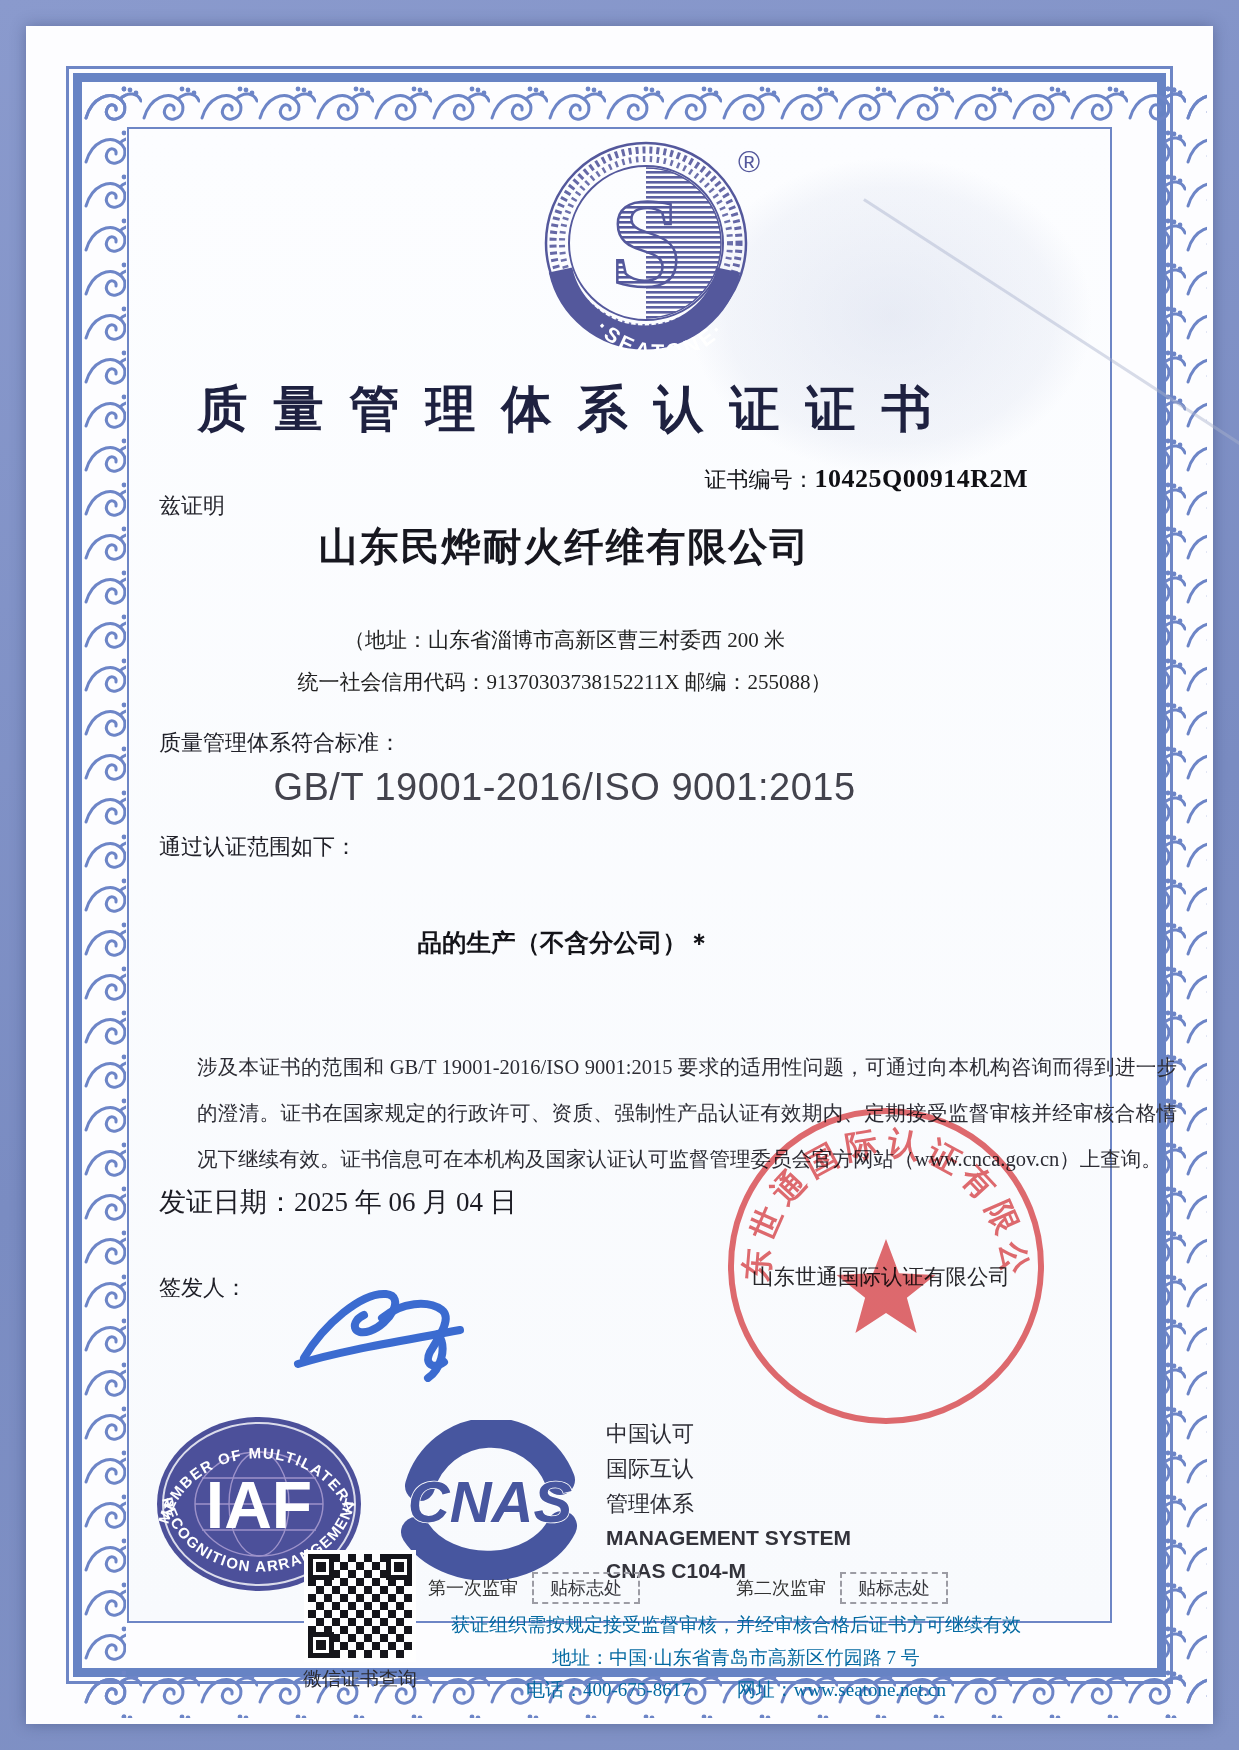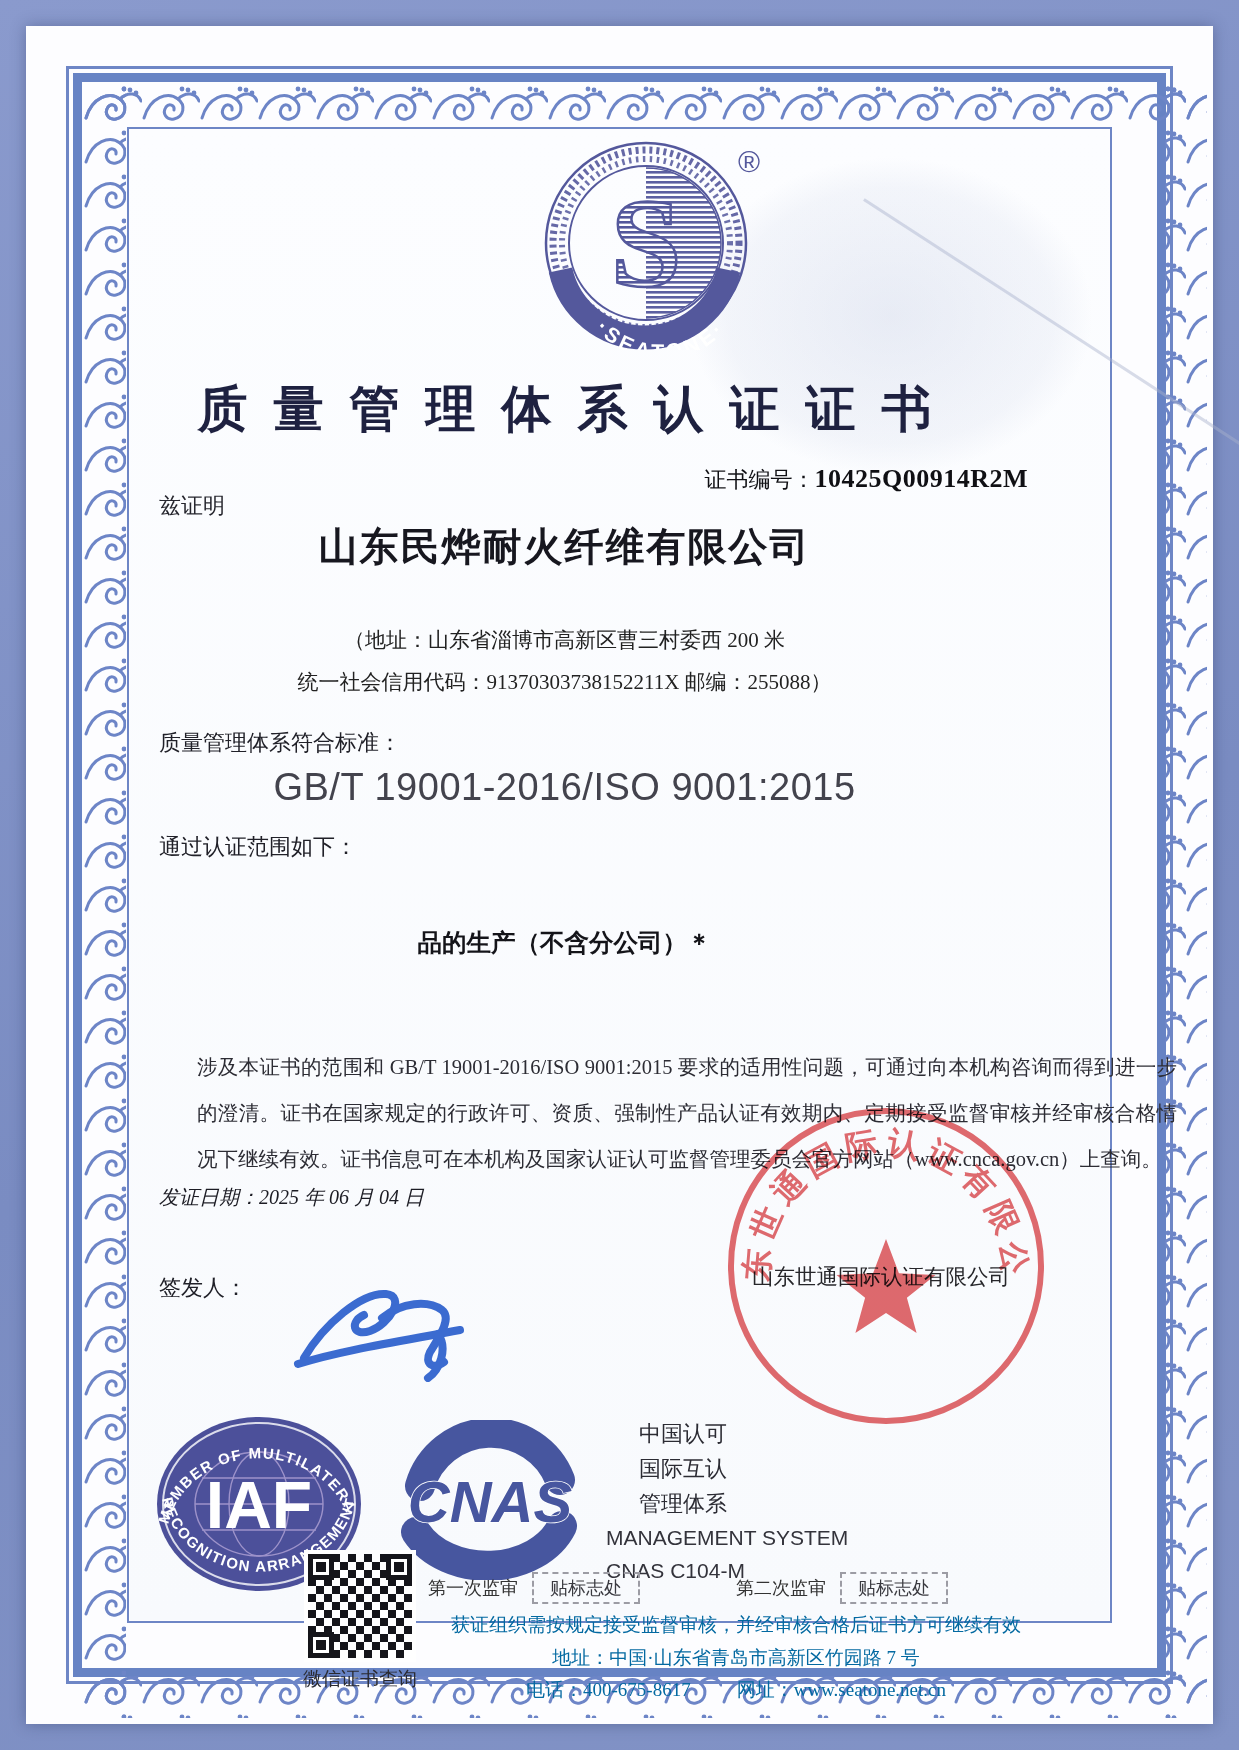--- a/index.html
+++ b/index.html
@@ -19,30 +19,30 @@
   .certno{position:absolute;top:438px;left:0;width:1002px;text-align:right;font-size:22px;color:#101014;}
   .certno b{font-size:26px;letter-spacing:.5px;}
   .hereby{position:absolute;left:133px;top:465px;font-size:22px;color:#26262e;}
   .company{top:494px;font-size:39px;font-weight:700;color:#17171f;letter-spacing:2px;}
   .addr{top:600px;font-size:21px;color:#222;}
   .credit{top:642px;font-size:21px;color:#222;}
   .lbl{position:absolute;left:133px;font-size:22px;color:#202028;}
   .gbt{top:740px;font-family:"Liberation Sans",sans-serif;font-size:38px;color:#43434d;letter-spacing:.5px;}
   .scope{font-weight:700;font-size:24.5px;color:#141419;}
   .legal{position:absolute;left:131px;width:980px;top:1018px;font-size:20.5px;line-height:46px;text-align:justify;color:#2c2c34;margin-left:40px;}
-  .daterow{position:absolute;top:1158px;font-size:20px;color:#1c1c24;font-style:italic;}
+  .daterow{position:absolute;top:1158px;font-size:27px;color:#1c1c24;}
   .signer{position:absolute;left:133px;top:1247px;font-size:22px;color:#202028;}
   .issuer{position:absolute;left:726px;top:1236px;font-size:21.5px;color:#26262a;}
   .sealwrap{position:absolute;left:696px;top:1076px;width:328px;height:328px;opacity:.82;mix-blend-mode:multiply;}
   .sig{position:absolute;left:264px;top:1248px;width:206px;height:108px;}
   .iaf{position:absolute;left:126px;top:1388px;width:214px;height:180px;}
   .cnas{position:absolute;left:364px;top:1394px;width:200px;height:160px;}
   .cnasblock{position:absolute;left:580px;top:1390px;color:#2b2b33;}
-  .cnasblock .zh{font-size:22px;line-height:35px;margin-left:33px;}
-  .cnasblock .en{font-family:"Liberation Sans",sans-serif;font-weight:400;font-size:21px;line-height:33px;color:#33333b;}
+  .cnasblock .zh{font-size:22px;line-height:35px;}
+  .cnasblock .en{font-family:"Liberation Sans",sans-serif;font-weight:700;font-size:21px;line-height:33px;color:#33333b;}
   .qr{position:absolute;left:282px;top:1528px;width:104px;height:104px;
       background:repeating-conic-gradient(#15151a 0% 25%, #ffffff 0% 50%);background-size:16px 16px;outline:4px solid #fff;}
   .finder{position:absolute;width:26px;height:26px;border:5px solid #15151a;background:#fff;box-sizing:border-box;}
   .finder::after{content:"";position:absolute;inset:3px;background:#15151a;}
   .qrcap{position:absolute;left:256px;top:1640px;width:156px;text-align:center;font-size:19px;color:#2a2a30;}
   .auditrow{position:absolute;left:402px;top:1546px;display:flex;align-items:center;font-size:18px;color:#333;}
   .stick{border:2px dashed #9c9ca4;padding:2px 16px;margin-left:14px;color:#3a3a40;}
   .gapper{width:96px;}
   .bline{position:absolute;left:402px;width:616px;text-align:center;color:#0369a1;font-size:19px;}
   .tel b{font-weight:400;}

